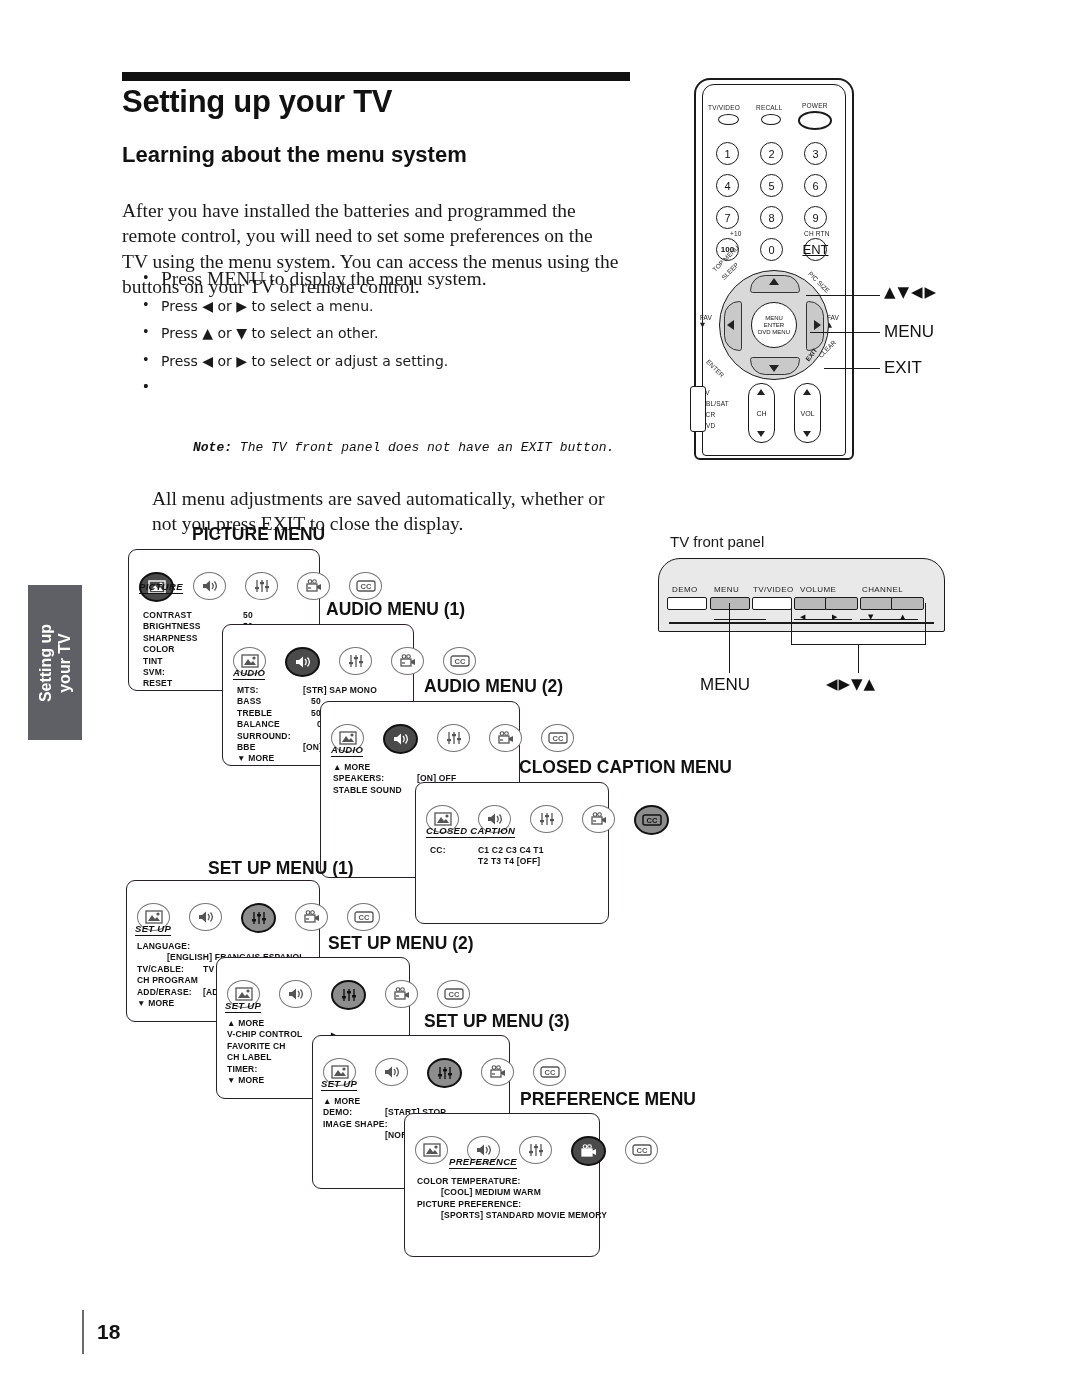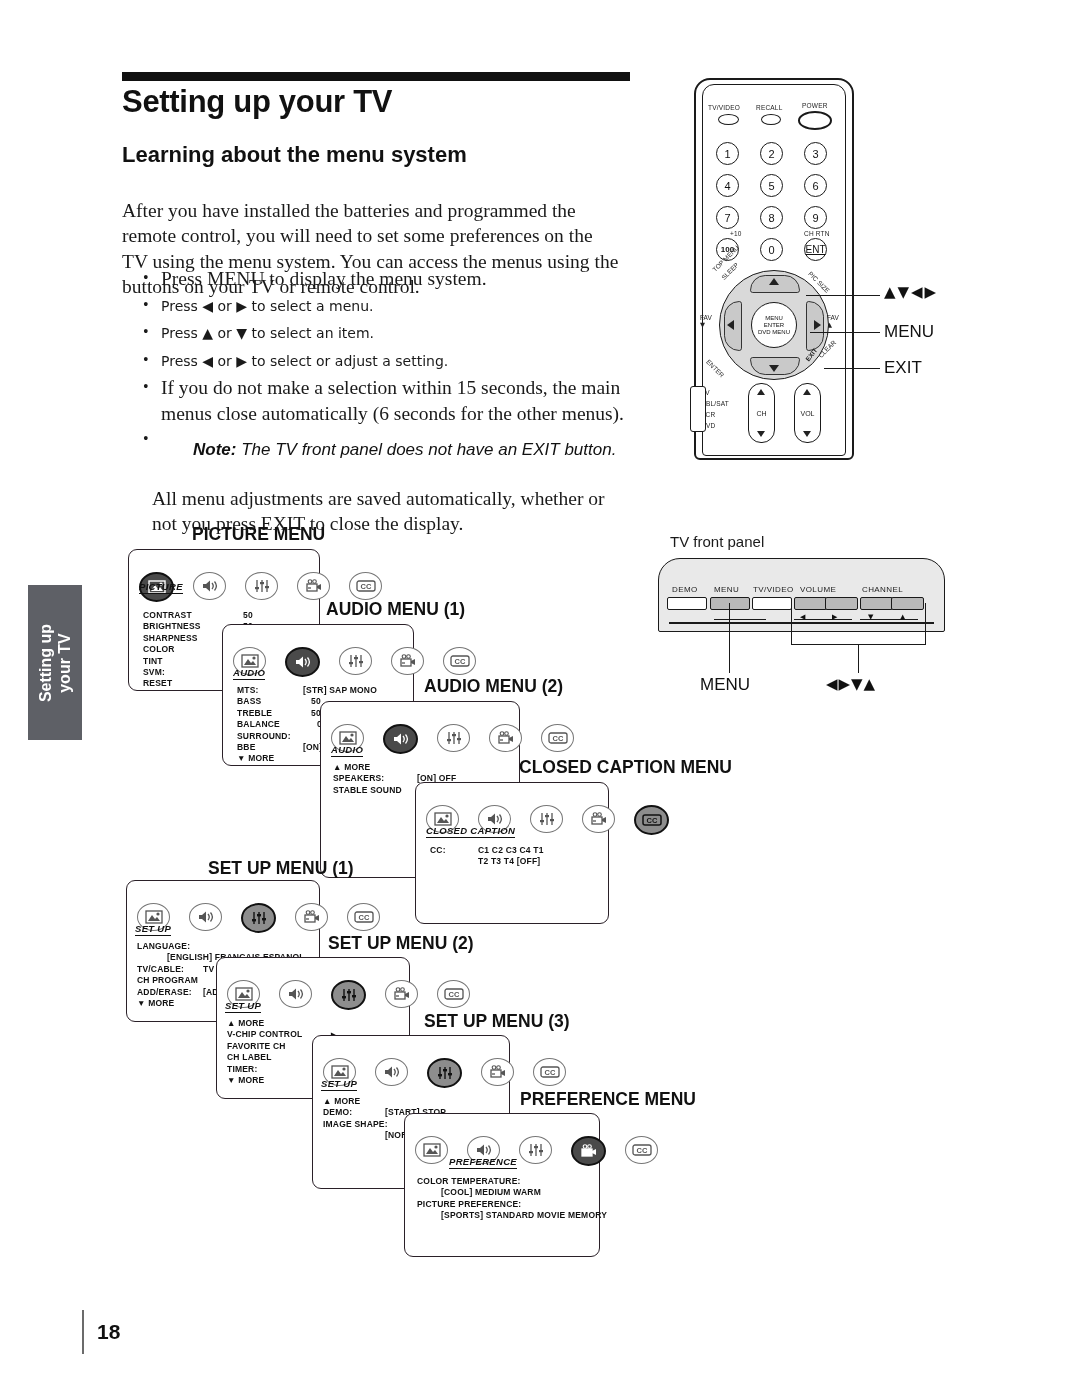--- a/index.html
+++ b/index.html
@@ -21,42 +21,42 @@
   #section-title{position:absolute;left:122px;top:142px;font-family:"Liberation Sans",sans-serif;
               font-weight:bold;font-size:22px;color:#111;}
 
   
   #intro{position:absolute;left:122px;top:178px;width:500px;font-size:19.5px;line-height:25.5px;}
   #bullets{position:absolute;left:139px;top:266px;width:490px;font-size:19.5px;line-height:25.5px;}
   .bullet{position:relative;padding-left:22px;margin-bottom:1px;}
   .bullet .dot{position:absolute;left:4px;top:-1px;font-size:16px;}
   .arw{font-family:"DejaVu Sans",sans-serif;font-size:14px;vertical-align:1px;}
   #note{position:absolute;left:193px;top:440px;width:430px;
-        font-family:Liberation Sans, sans-serif;font-size:17px;font-style:italic;color:#111;}
+        font-family:Liberation Mono, monospace;font-size:13px;font-style:italic;color:#111;}
   #note b{font-style:italic;}
   #closing{position:absolute;left:152px;top:466px;width:470px;font-size:19.5px;line-height:25.5px;}
 
   
   #footer-rule{position:absolute;left:82px;top:1310px;width:2px;height:44px;background:#6b6b6b;}
   #pagenum{position:absolute;left:97px;top:1320px;font-family:"Liberation Sans",sans-serif;
            font-weight:bold;font-size:21px;color:#111;}
 
   
   #remote{position:absolute;left:694px;top:78px;width:160px;height:382px;}
   .rbody{position:absolute;inset:0;border:2px solid #1a1a1a;border-radius:16px 16px 6px 6px;background:#fff;}
   .rinner{position:absolute;left:8px;top:6px;right:8px;bottom:4px;border:1px solid #1a1a1a;
           border-radius:12px 12px 4px 4px;}
   .rlbl{position:absolute;font-family:"Liberation Sans",sans-serif;font-size:6.5px;color:#222;
         letter-spacing:.2px;}
   .roval{position:absolute;border:1.5px solid #1a1a1a;border-radius:50%;background:#fff;}
   .rnum{position:absolute;width:21px;height:21px;border:1.5px solid #1a1a1a;border-radius:50%;
         font-family:"Liberation Sans",sans-serif;font-size:11px;display:flex;align-items:center;
         justify-content:center;color:#111;background:#fff;}
   .rnum.sm{font-size:8px;font-weight:bold;}
-  .rnum.ent{font-size:10px;text-decoration:underline;}
+  .rnum.ent{font-size:13px;text-decoration:underline;}
   
   #ring{position:absolute;left:25px;top:192px;width:108px;height:108px;border-radius:50%;
         border:1.5px solid #1a1a1a;background:#d9d9d9;}
   #ring .pad{position:absolute;background:#c9c9c9;border:1px solid #333;}
   #ring .hub{position:absolute;left:50%;top:50%;transform:translate(-50%,-50%);
         width:44px;height:44px;border-radius:50%;border:1.5px solid #1a1a1a;background:#fff;
         display:flex;flex-direction:column;align-items:center;justify-content:center;
         font-family:"Liberation Sans",sans-serif;font-size:6px;line-height:7px;color:#111;text-align:center;}
   .tri{width:0;height:0;position:absolute;}
   .corner{position:absolute;font-family:"Liberation Sans",sans-serif;font-size:6.5px;color:#222;}
@@ -111,23 +111,23 @@
 
 <div id="rule"></div>
 <div id="page-title">Setting up your TV</div>
 <div id="section-title">Learning about the menu system</div>
 
 <p id="intro">After you have installed the batteries and programmed the remote control, you will need to set some preferences on the TV using the menu system. You can access the menus using the buttons on your TV or remote control.</p>
 
 <div id="bullets">
   <div class="bullet"><span class="dot">•</span><span>Press MENU to display the menu system.</span></div>
   <div class="bullet"><span class="dot">•</span><span class="arw">Press ◀ or ▶ to select a menu.</span></div>
-  <div class="bullet"><span class="dot">•</span><span class="arw">Press ▲ or ▼ to select an item.</span></div>
+  <div class="bullet"><span class="dot">•</span><span class="arw">Press ▲ or ▼ to select an other.</span></div>
   <div class="bullet"><span class="dot">•</span><span class="arw">Press ◀ or ▶ to select or adjust a setting.</span></div>
-  <div class="bullet"><span class="dot">•</span><span>If you do not make a selection within 15 seconds, the main menus close automatically (6 seconds for the other menus).</span></div>
+  <div class="bullet"><span class="dot">•</span></div>
   <div class="bullet"><span class="dot">•</span></div>
 </div>
 
 <div id="note">
   <b>Note:</b>
   <span>The TV front panel does not have an EXIT button.</span>
 </div>
 
 <p id="closing">All menu adjustments are saved automatically, whether or not you press EXIT to close the display.</p>
 

